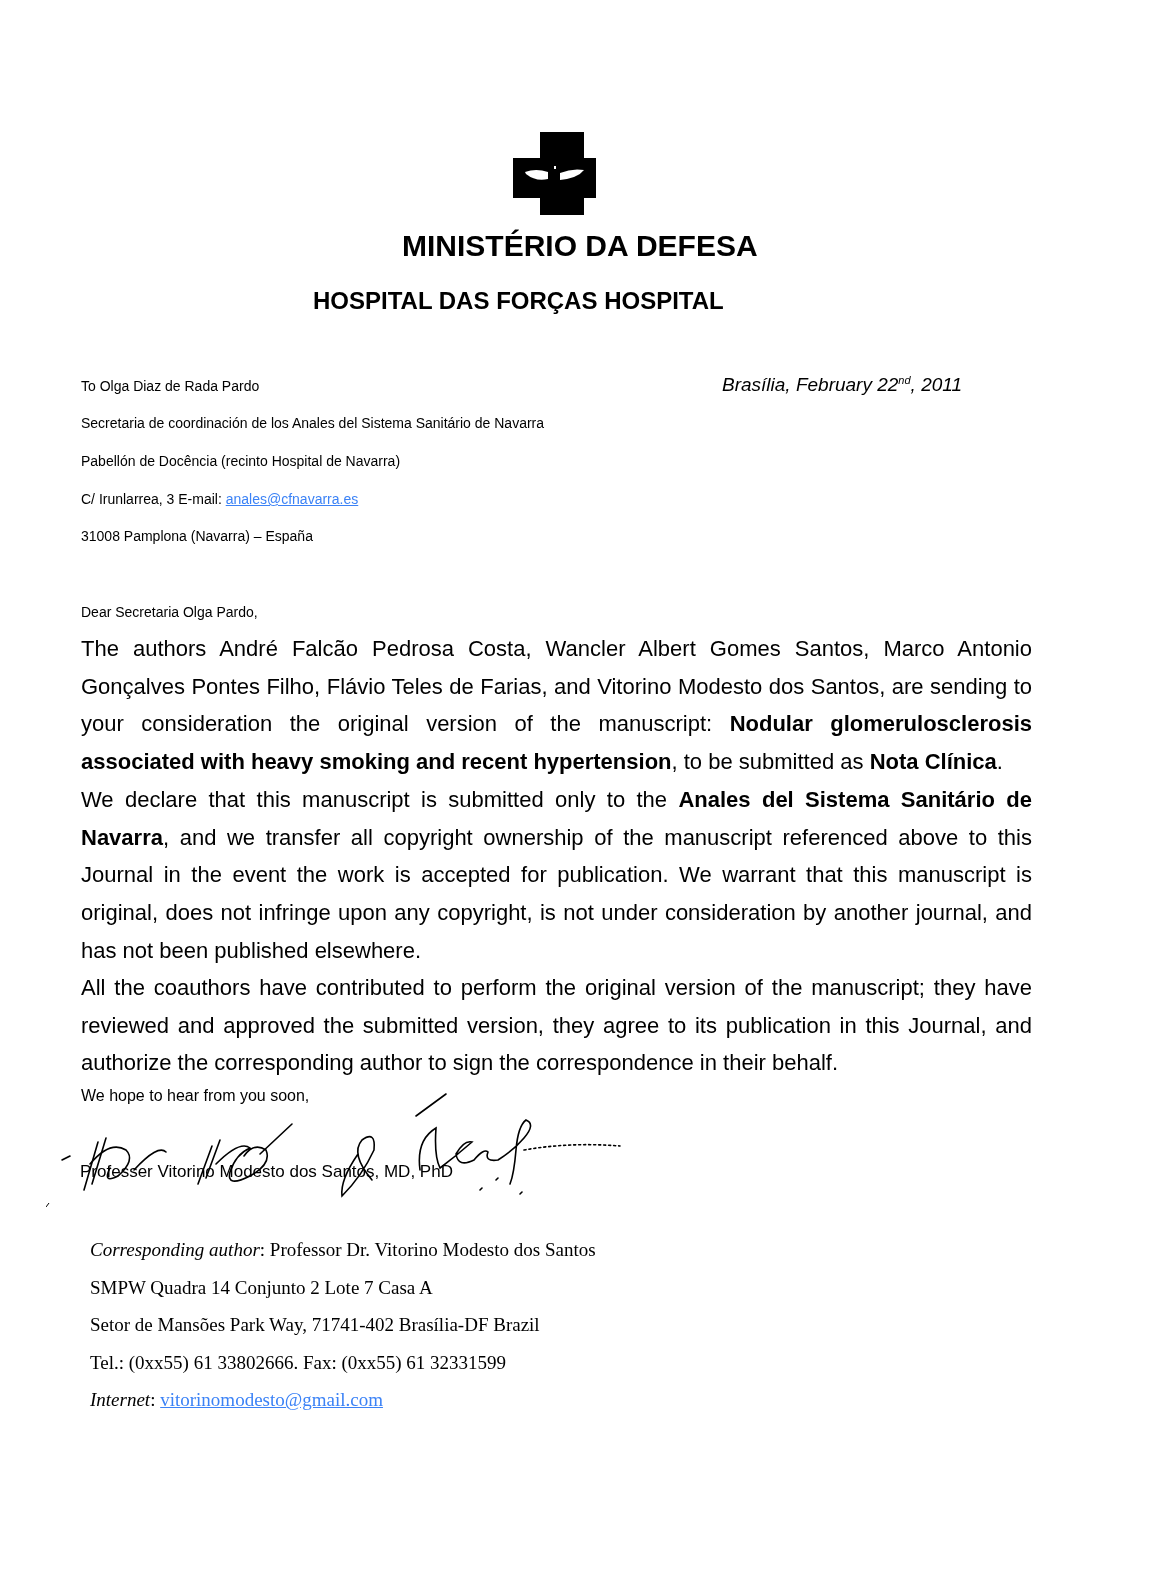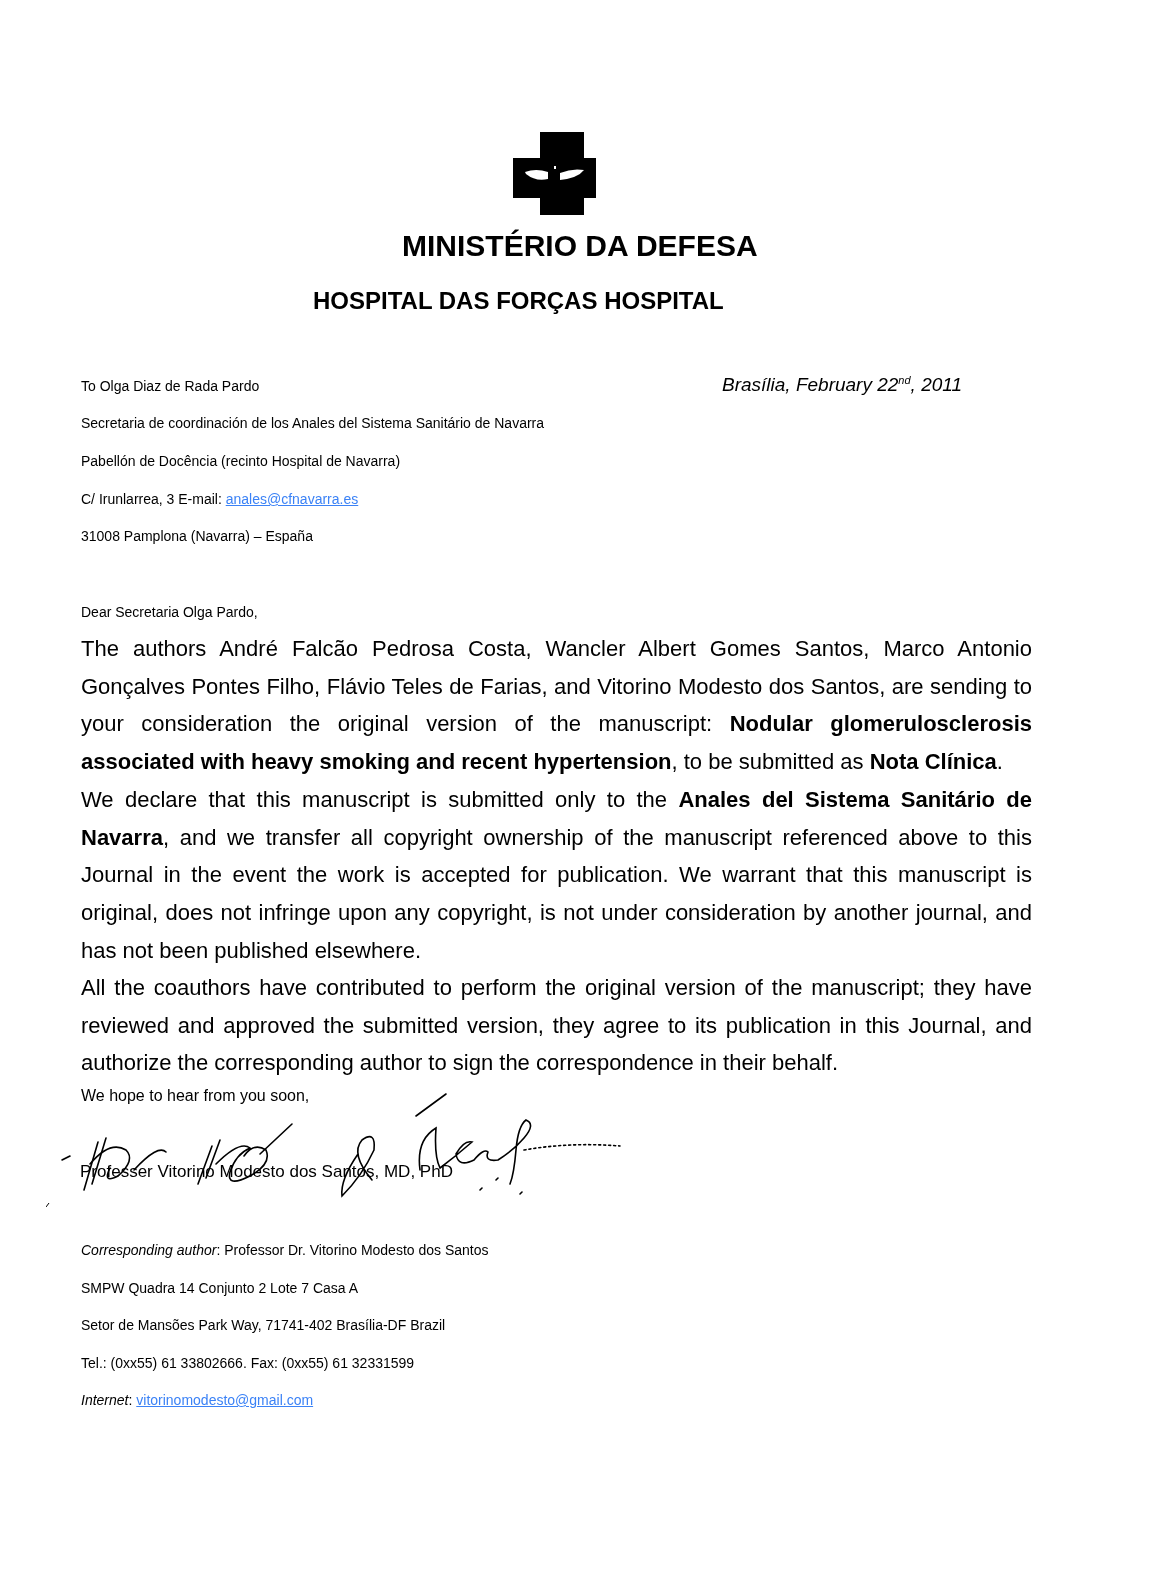--- a/index.html
+++ b/index.html
@@ -10,21 +10,21 @@
   .h2wrap { position: absolute; top: 287px; left: 313px; font-weight: bold; font-size: 24px; white-space: nowrap; }
   .line { position: absolute; left: 81px; font-size: 14px; white-space: nowrap; line-height: 24px; }
   .date { position: absolute; left: 722px; top: 374px; font-size: 19px; white-space: nowrap; font-style: italic; }
   .date sup { font-size: 11px; }
   .para { position: absolute; left: 81px; width: 951px; font-size: 22px; line-height: 37.7px; text-align: justify; }
   .para b { font-weight: bold; }
   .email { text-decoration: underline; color: #3b82f6; text-align: center; }
   .closing { position: absolute; left: 81px; top: 1087px; font-size: 16px; white-space: nowrap; }
   .signame { position: absolute; left: 80px; top: 1162px; font-size: 17px; white-space: nowrap; }
   .signature { position: absolute; left: 40px; top: 1080px; width: 640px; height: 140px; pointer-events: none; }
-  .corr { position: absolute; left: 81px; font-size: 14px; white-space: nowrap; line-height: 24px; }
+  .corr { position: absolute; left: 90px; font-size: 19px; white-space: nowrap; line-height: 24px; font-family: Liberation Serif, serif; }
   .corr i { font-style: italic; }
   .speck { position: absolute; left: 46px; top: 1203px; width: 4px; height: 4px; }
 </style>
 </head>
 <body>
 
 <svg class="logo" viewBox="0 0 84 84">
   <rect x="28" y="0" width="44" height="83" fill="#000"></rect>
   <rect x="1" y="26" width="83" height="40" fill="#000"></rect>
   <path d="M13 40 Q24 36 36 40 L36 47 Q24 50 14 42 Z" fill="#fff"></path>

